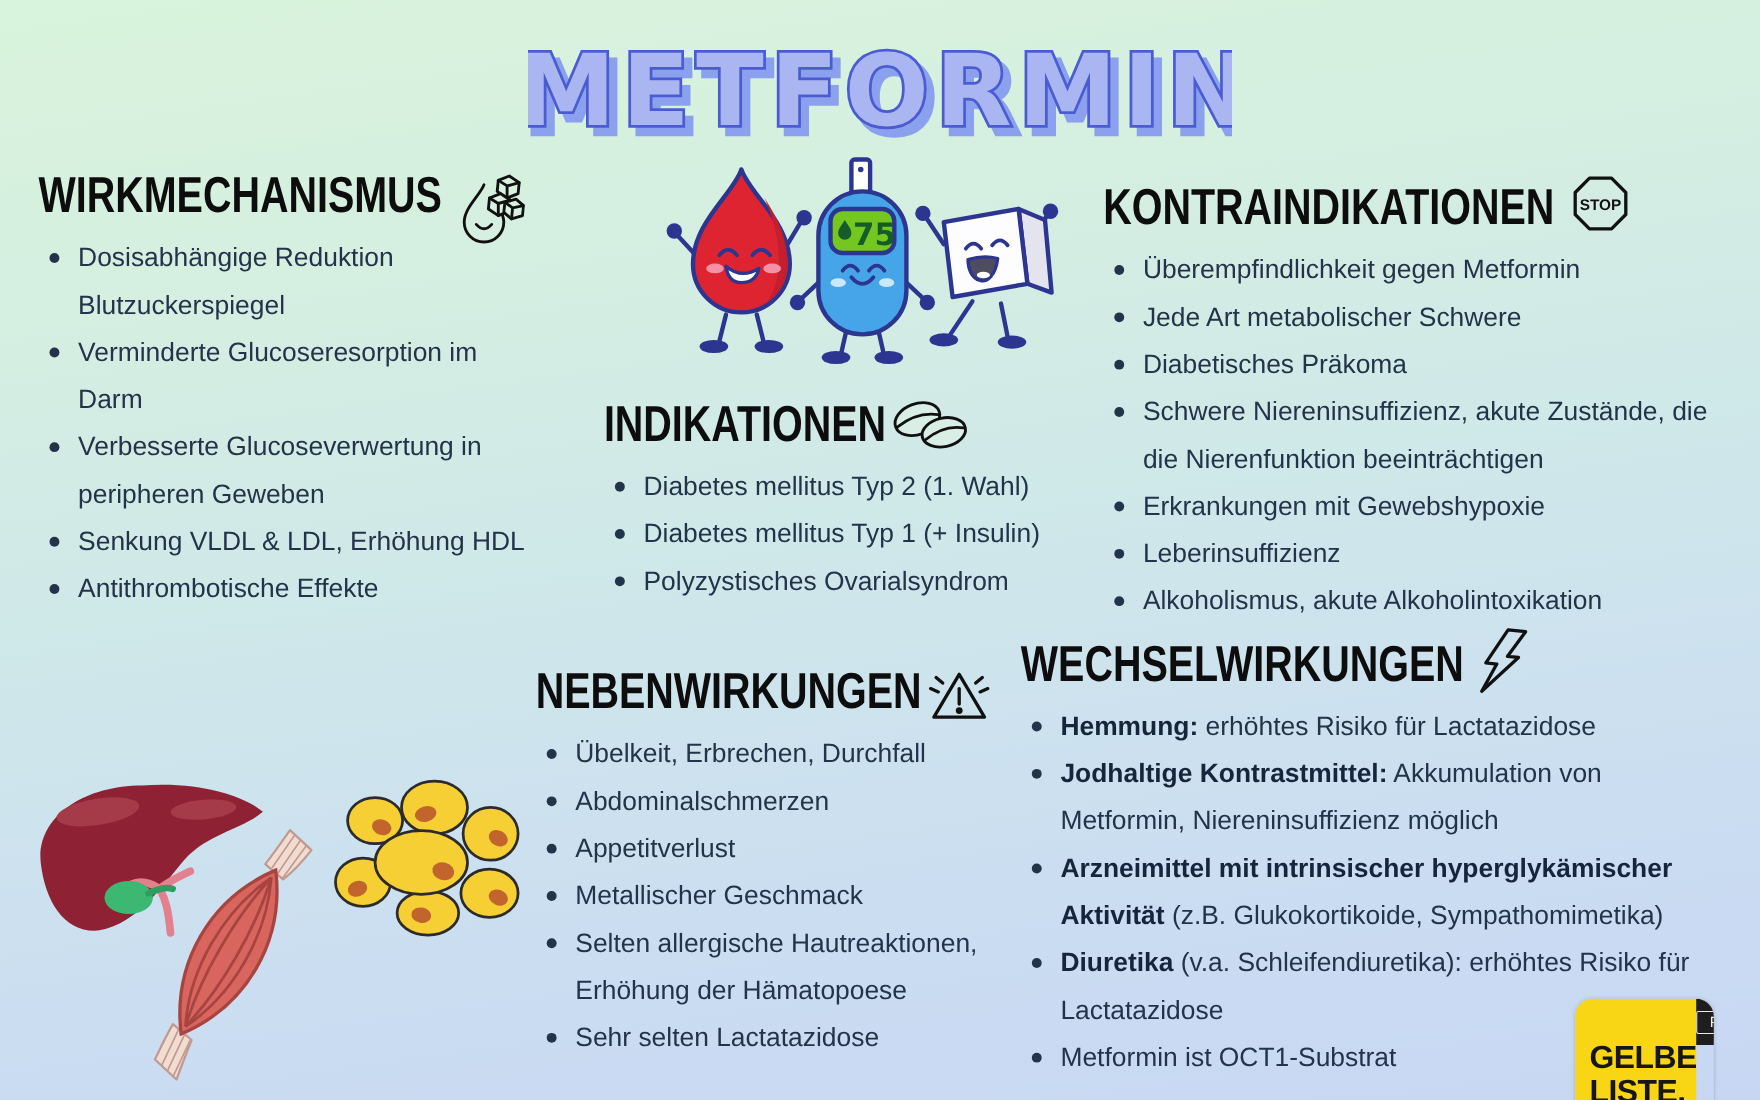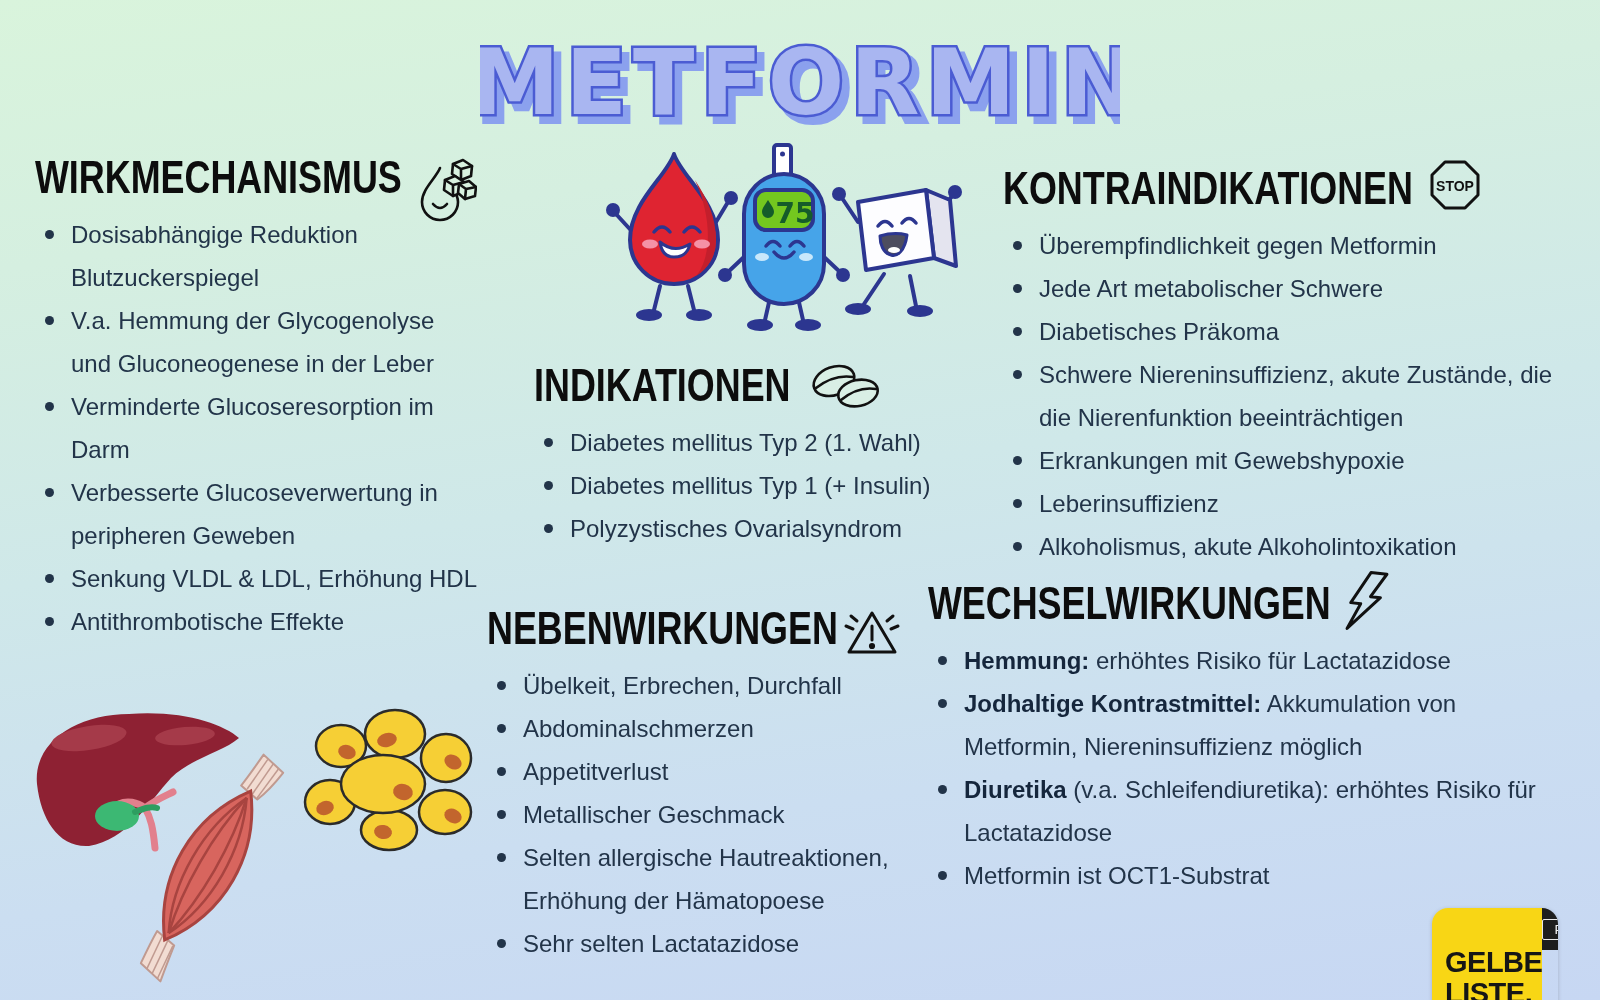--- a/index.html
+++ b/index.html
@@ -97,21 +97,20 @@
       <path d="M282,96 C292,93 301,93 309,95 C307,111 299,117 293,115 C285,113 282,104 282,96 Z" fill="#4d4d5f" stroke-width="3"></path>
       <ellipse cx="296" cy="110" rx="6" ry="3" fill="#ffffff" stroke="none"></ellipse>
     </g>
   </svg>
 
   <section class="sec" style="left:35px;top:152px;width:445px">
     <h2 class="hd">WIRKMECHANISMUS</h2>
     <ul>
 
     <li>Dosisabhängige Reduktion Blutzuckerspiegel</li>
-        <li>V.a. Hemmung der Glycogenolyse und Gluconeogenese in der Leber</li>
         <li>Verminderte Glucoseresorption im Darm</li>
         <li>Verbesserte Glucoseverwertung in peripheren Geweben</li>
         <li>Senkung VLDL &amp; LDL, Erhöhung HDL</li>
         <li>Antithrombotische Effekte</li>
       </ul>
   </section>
   <span class="hicon" style="left:415px;top:158px">
     <svg width="62" height="64" viewBox="0 0 62 64">
       <g stroke="#111" stroke-width="2.6" fill="none" stroke-linecap="round" stroke-linejoin="round">
         <path d="M25,10 C21,20 7,31 7,44 a18,18 0 0 0 36,0 c0,-5 -2,-9 -5,-14"></path>
@@ -121,21 +120,21 @@
             <path d="M38,6 L46,11 L46,22 M46,11 L57,8"></path>
           <path d="M30,22 L40,18 L49,24 L48,34 L38,38 L29,32 Z"></path>
             <path d="M30,22 L38,27 L38,38 M38,27 L49,24"></path>
           <path d="M44,26 L54,23 L61,29 L60,38 L50,41 L43,35 Z"></path>
             <path d="M44,26 L51,31 L50,41 M51,31 L61,29"></path>
         </g>
       </g>
     </svg>
   </span>
 
-  <section class="sec" style="left:534px;top:360px;width:445px">
+  <section class="sec" style="left:549px;top:360px;width:445px">
     <h2 class="hd">INDIKATIONEN</h2>
     <ul>
 
     <li>Diabetes mellitus Typ 2 (1. Wahl)</li>
         <li>Diabetes mellitus Typ 1 (+ Insulin)</li>
         <li>Polyzystisches Ovarialsyndrom</li>
       </ul>
   </section>
   <span class="hicon" style="left:808px;top:360px">
     <svg width="76" height="52" viewBox="0 0 76 52">
@@ -193,20 +192,21 @@
       <text x="27" y="33" text-anchor="middle" font-size="14" font-weight="bold" fill="#111" font-family="Liberation Sans, sans-serif">STOP</text>
     </svg>
   </span>
 
   <section class="sec" style="left:928px;top:578px;width:625px">
     <h2 class="hd">WECHSELWIRKUNGEN</h2>
     <ul>
 
     <li><b>Hemmung:</b><span> erhöhtes Risiko für Lactatazidose</span></li>
         <li><b>Jodhaltige Kontrastmittel:</b><span> Akkumulation von Metformin, Niereninsuffizienz möglich</span></li>
+        <li><b>Arzneimittel mit intrinsischer hyperglykämischer Aktivität</b><span> (z.B. Glukokortikoide, Sympathomimetika)</span></li>
         <li><b>Diuretika</b><span> (v.a. Schleifendiuretika): erhöhtes Risiko für Lactatazidose</span></li>
         <li><b></b><span>Metformin ist OCT1-Substrat</span></li>
       </ul>
   </section>
   <span class="hicon" style="left:1338px;top:568px">
     <svg width="52" height="66" viewBox="0 0 52 66">
       <path d="M30,4 L46,4 L32,28 L42,28 L12,62 L23,36 L13,36 Z" fill="none" stroke="#111" stroke-width="3" stroke-linejoin="round" transform="rotate(6 26 33)"></path>
     </svg>
   </span>
 

